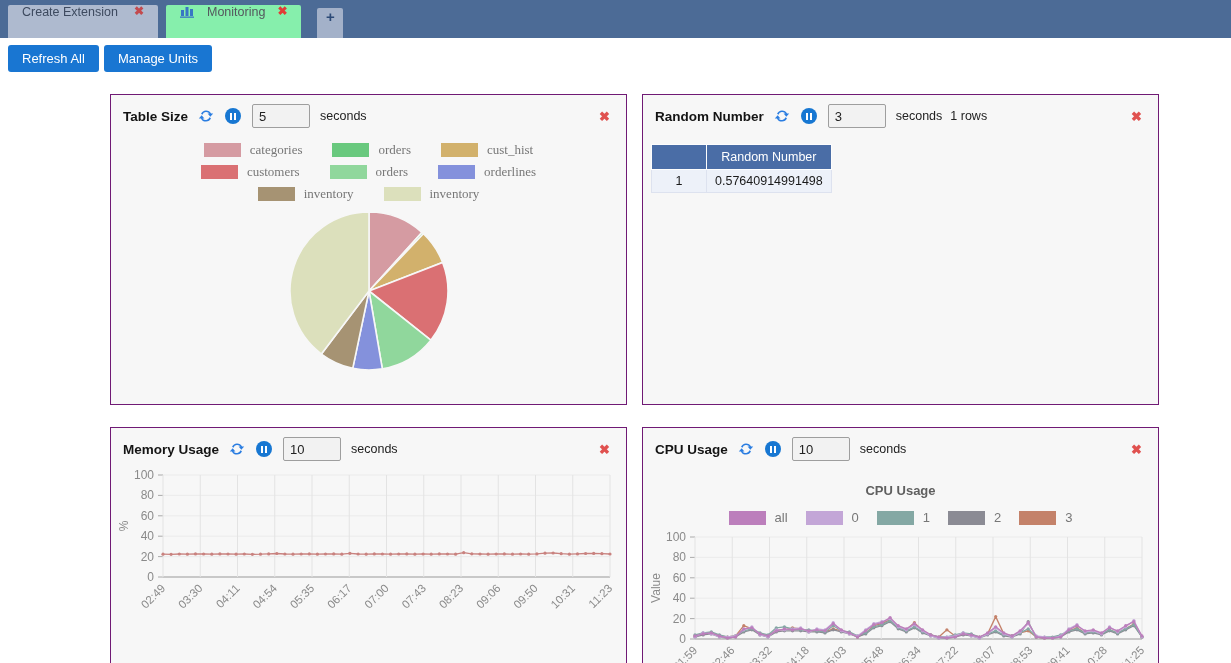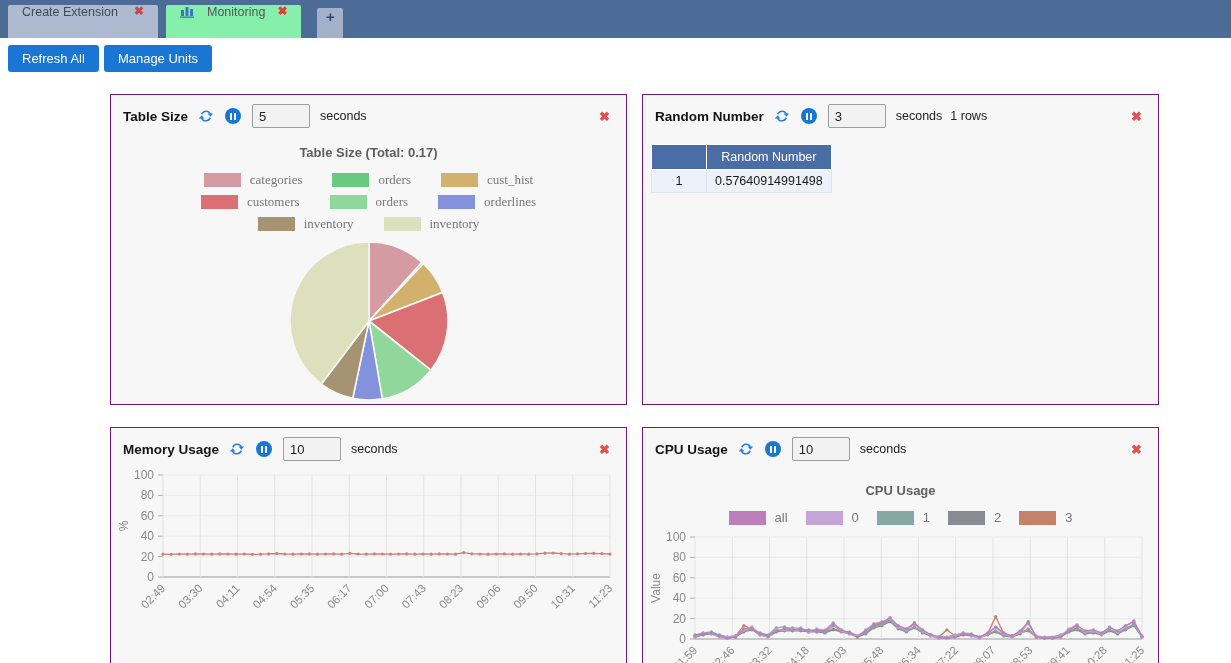--- a/index.html
+++ b/index.html
@@ -104,21 +104,20 @@
           </svg>
       </span>
       <span class="icon-btn pause-icon">
           <i></i>
           <i></i>
         </span>
       <input class="interval-input" value="5" style="">
       <span class="unit-label">seconds</span>
       <span class="panel-close">✖</span>
     </div>
-    <div class="chart-title">Table Size (Total: 0.17)</div>
     <div class="legend" id="pie-legend" style="max-width:470px;margin-left:auto;margin-right:auto;font-family:Liberation Serif, serif;">
         <span class="legend-item">
           <span class="legend-swatch" style="background: rgb(213, 155, 162);"></span>
           <span class="legend-label">categories</span>
         </span>
         <span class="legend-item">
           <span class="legend-swatch" style="background: rgb(105, 201, 126);"></span>
           <span class="legend-label">orders</span>
         </span>
         <span class="legend-item">

